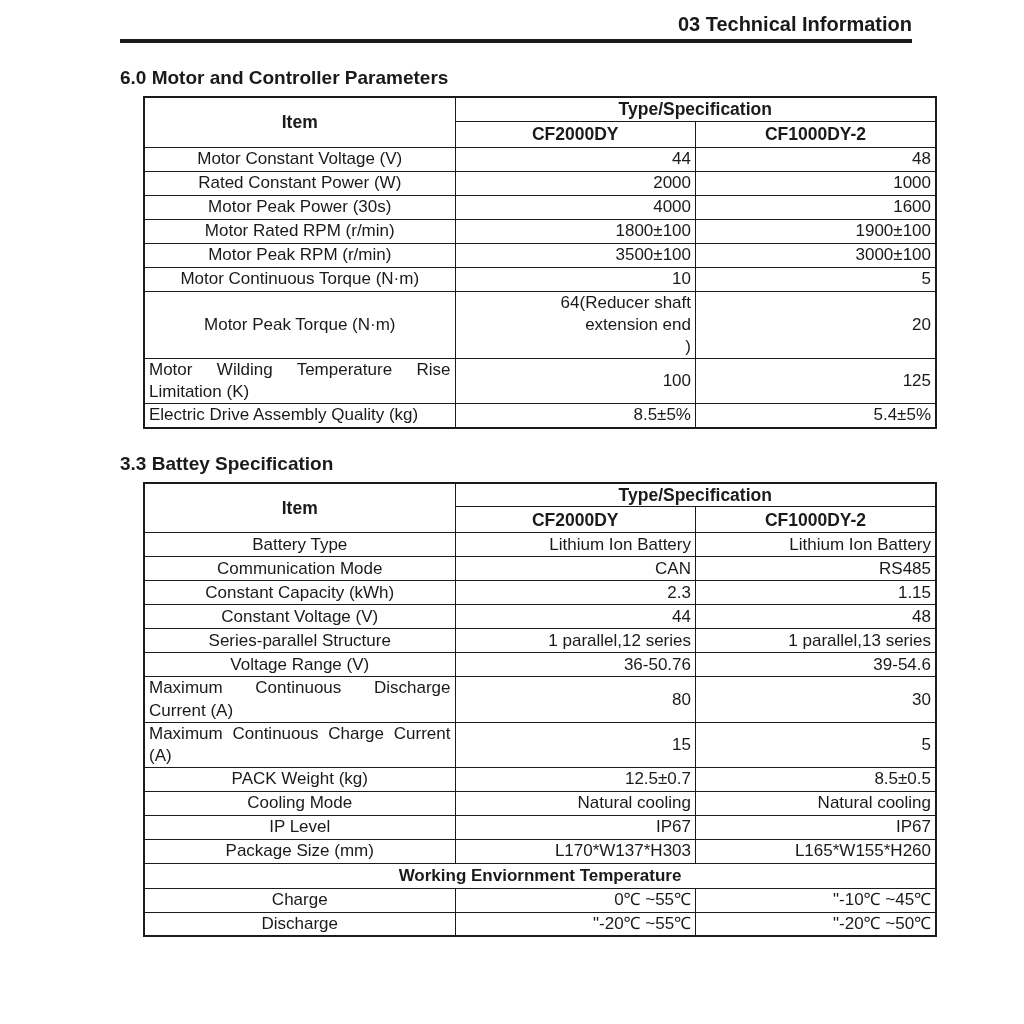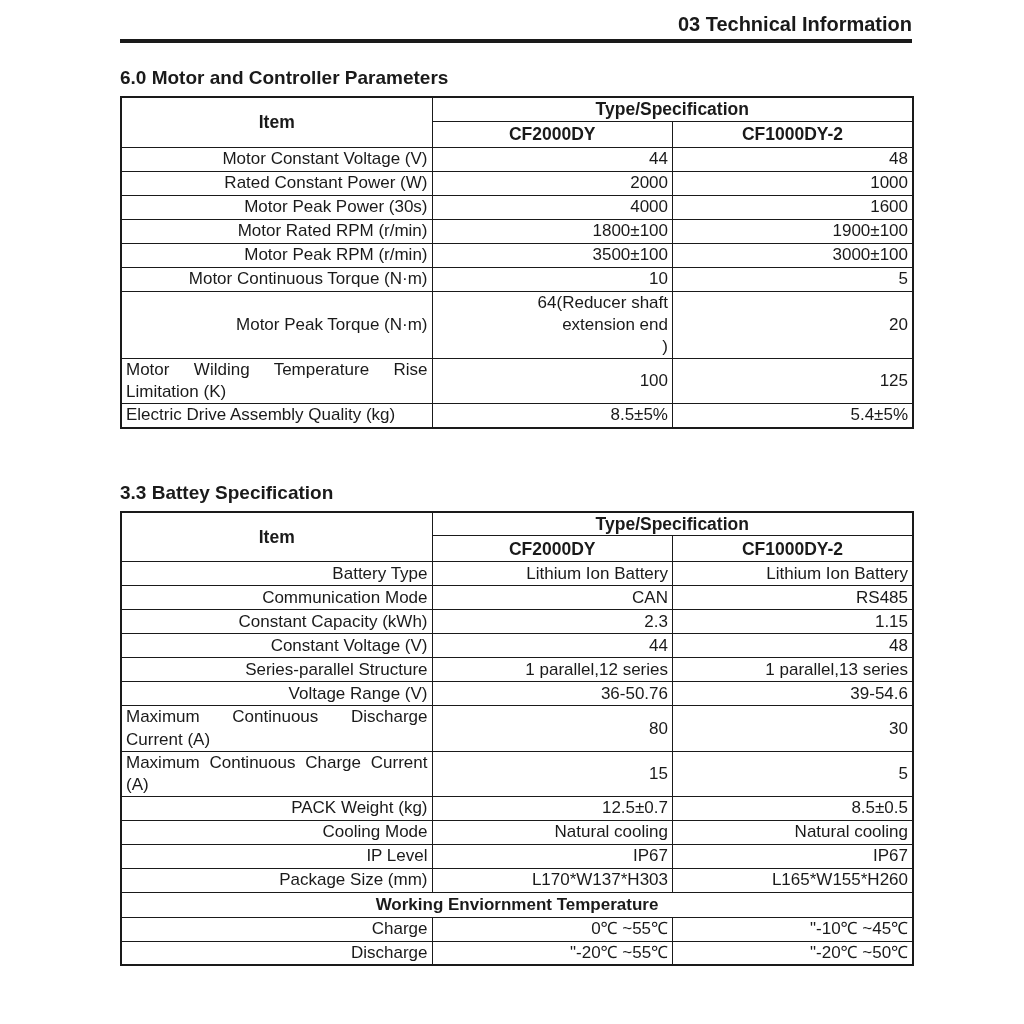--- a/index.html
+++ b/index.html
@@ -26,45 +26,46 @@
   .header-rule {
     height: 4px;
     background: #1a1a1a;
     margin-top: 3px;
   }
   .section-heading {
     font-size: 19px;
     font-weight: bold;
     margin: 24px 0 7px 0;
   }
-  .spec-section.second .section-heading { margin-top: 53px; }
+  .spec-section.second .section-heading { margin-top: 24px; }
   table.spec-table {
     border-collapse: collapse;
     table-layout: fixed;
     width: 792px;
     border: 2.2px solid #1a1a1a;
+    margin-left: 23px;
   }
   .spec-table th, .spec-table td {
     border: 1.6px solid #1a1a1a;
     padding: 0 4px;
     font-size: 17px;
     line-height: 1.3;
     vertical-align: middle;
     overflow: hidden;
   }
   .spec-table th {
     font-size: 17.5px;
     font-weight: bold;
     text-align: center;
     padding: 0 2px;
   }
   th.group-h { height: 22px; }
   th.col-h  { height: 26px; }
   td.item {
-    text-align: right;
+    text-align: center;
     height: 24px;
   }
   td.item.just { text-align: justify; }
   td.val {
     text-align: right;
     height: 24px;
     white-space: pre-line;
   }
   td.span-cell {
     font-weight: bold;

